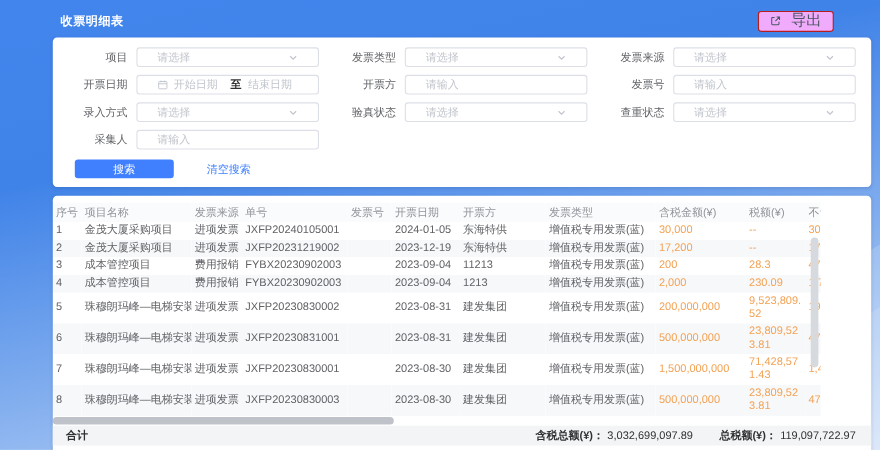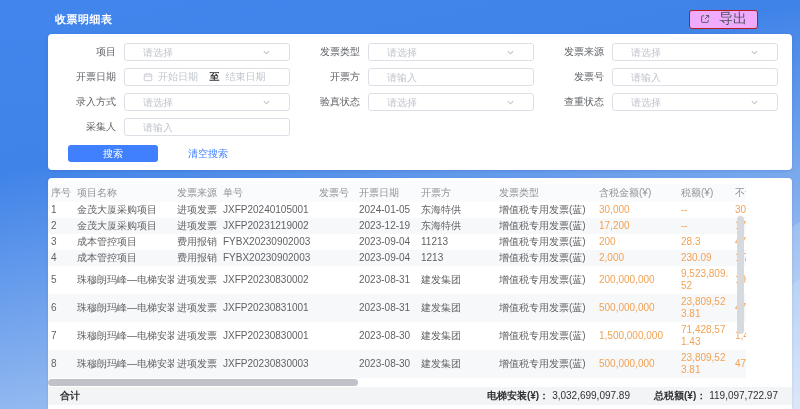--- a/index.html
+++ b/index.html
@@ -346,21 +346,21 @@
             </tr>
           </tbody>
       </table>
       <div class="vscroll"></div>
       <div class="hscroll"></div>
     </div>
 
     <div class="summary-row">
       <span class="sum-label">合计</span>
       <span class="sum-items" id="sum-items">
-          <span class="sum-item"><b>电梯安装(¥)：</b><span>3,032,699,097.89</span></span>
+          <span class="sum-item"><b>含税总额(¥)：</b><span>3,032,699,097.89</span></span>
           <span class="sum-item"><b>总税额(¥)：</b><span>119,097,722.97</span></span>
         </span>
     </div>
 
     <div class="pagination">
       
       
       
       
       

